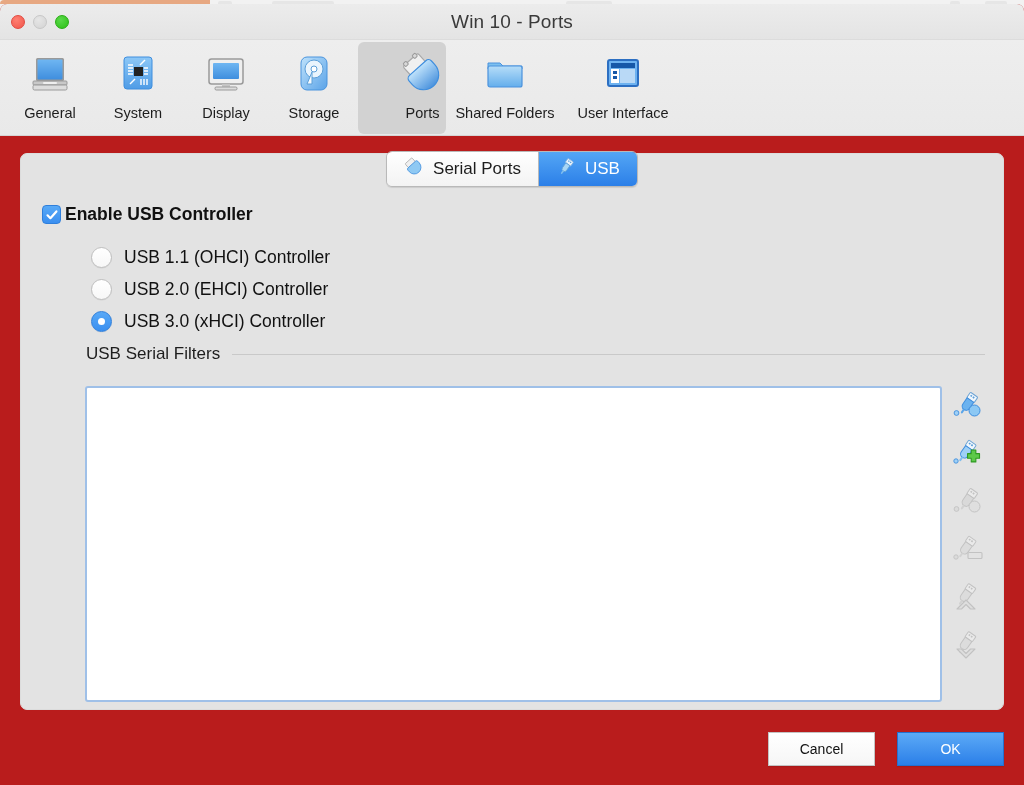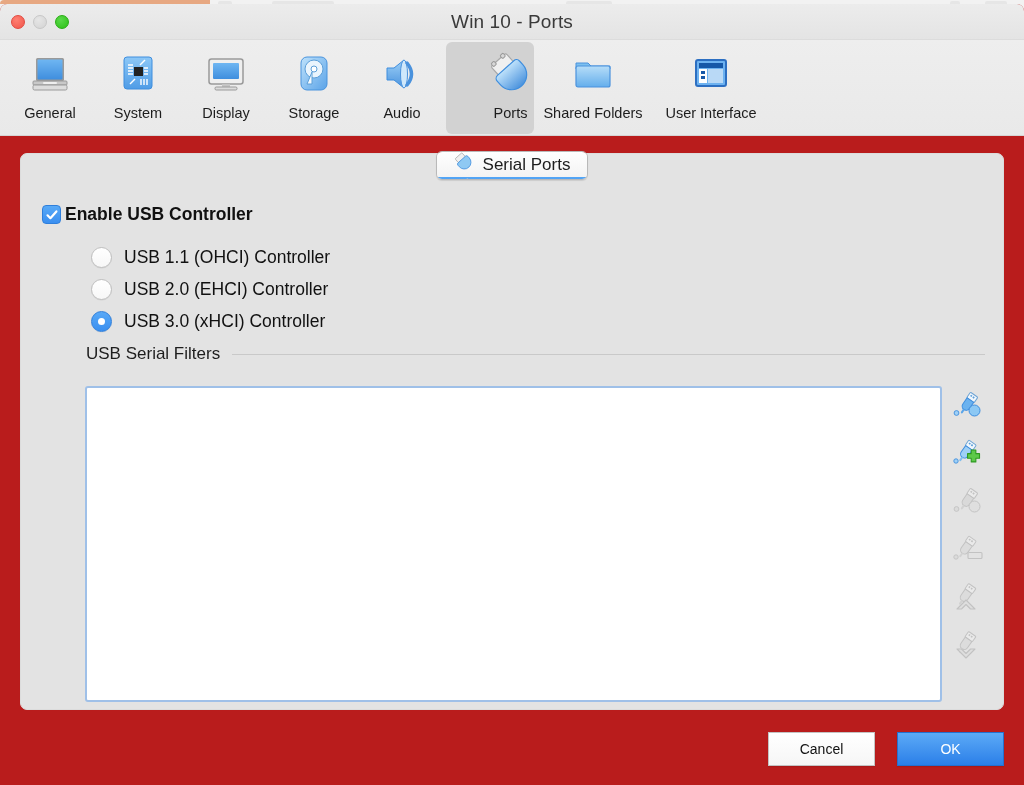--- a/index.html
+++ b/index.html
@@ -129,26 +129,25 @@
 
   
   .tabbar {
     position: absolute;
     top: -3px; left: 0; right: 0;
     display: flex;
     justify-content: center;
   }
   .segmented {
     display: flex;
-    height: 29px;
+    height: 36px;
     border-radius: 6px;
     overflow: hidden;
     border: 1px solid #b9b9b9;
     box-shadow: 0 1px 1px rgba(0,0,0,.10);
-    flex-direction: column;
   }
   .seg {
     display: flex;
     align-items: center;
     gap: 9px;
     padding: 0 17px;
     font-size: 17px;
     color: #1d1d1d;
     background: linear-gradient(to bottom, #ffffff, #f3f3f3);
     cursor: default;
@@ -404,36 +403,20 @@
           </linearGradient>
             </defs>
           <circle cx="23" cy="18" r="9" fill="#e9f4fd" stroke="#5d9fd8" stroke-width="1"></circle>
           <circle cx="23" cy="18" r="3" fill="#fff" stroke="#5d9fd8" stroke-width="1"></circle>
           <path d="M21 21 L16 33 L21 33 Z" fill="#f4fafe" stroke="#5d9fd8" stroke-width="1"></path>
         </svg>
       </span>
       <span class="tb-label">Storage</span>
     </div>
 
-    <div class="tb-item">
-      <span class="tb-icon">
-        <svg width="46" height="46" viewBox="0 0 46 46">
-          <path d="M8 17 h7 l10 -8 v28 l-10 -8 h-7 z" fill="url(#g5)" stroke="#3f8ede" stroke-width="1" stroke-linejoin="round"></path>
-          <defs>
-              <linearGradient id="g5" x1="0" y1="0" x2="0" y2="1">
-            <stop offset="0" stop-color="#9ed1f8"></stop>
-                <stop offset="1" stop-color="#4a92dd"></stop>
-          </linearGradient>
-            </defs>
-          <ellipse cx="25" cy="23" rx="3.5" ry="14" fill="#cfe8fb" stroke="#4a92dd" stroke-width="1"></ellipse>
-          <path d="M28 12 q9 11 0 22" fill="none" stroke="#4a92dd" stroke-width="3.5" stroke-linecap="round"></path>
-        </svg>
-      </span>
-      <span class="tb-label">Audio</span>
-    </div>
 
 
     <div class="tb-item selected">
       <span class="tb-icon">
         <svg width="46" height="46" viewBox="0 0 46 46">
           <g transform="rotate(-42 23 23)">
             <rect x="13" y="4" width="20" height="12" rx="2" fill="#f0f0f0" stroke="#a9a9a9" stroke-width="1.2"></rect>
             <path d="M12 15 h22 a4 4 0 0 1 4 4 v5 a15 15 0 0 1 -30 0 v-5 a4 4 0 0 1 4 -4 z" fill="url(#g7)" stroke="#3f8ede" stroke-width="1.2"></path>
             <defs>
                 <linearGradient id="g7" x1="0" y1="0" x2="0" y2="1">

